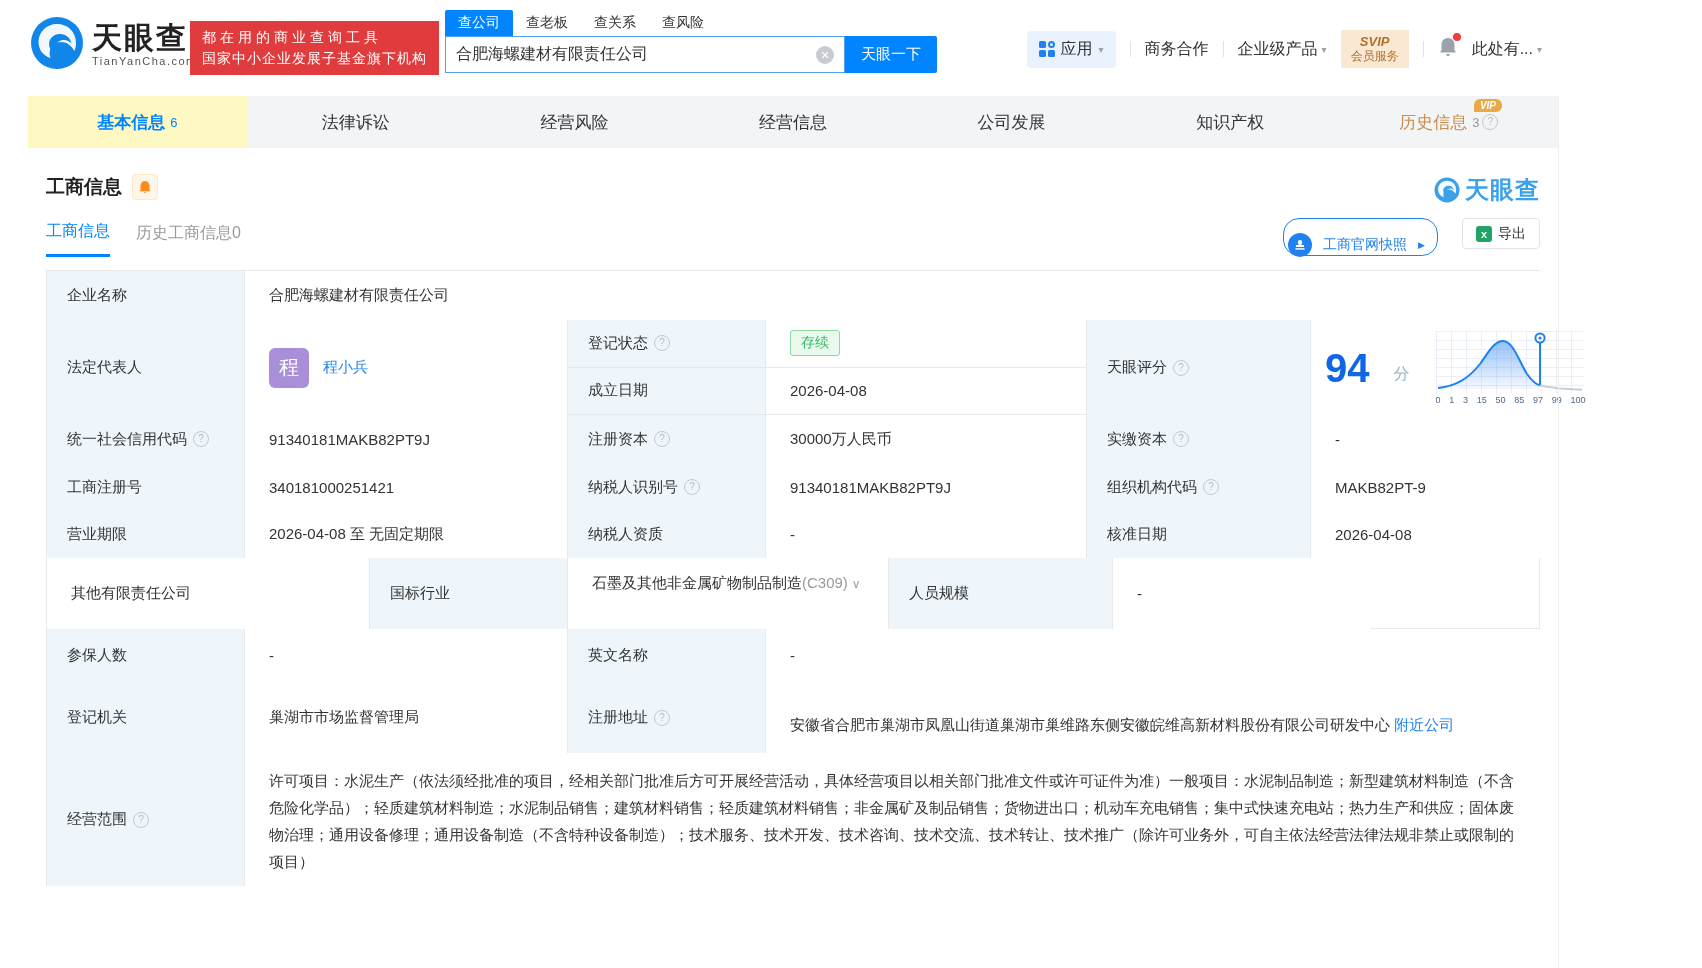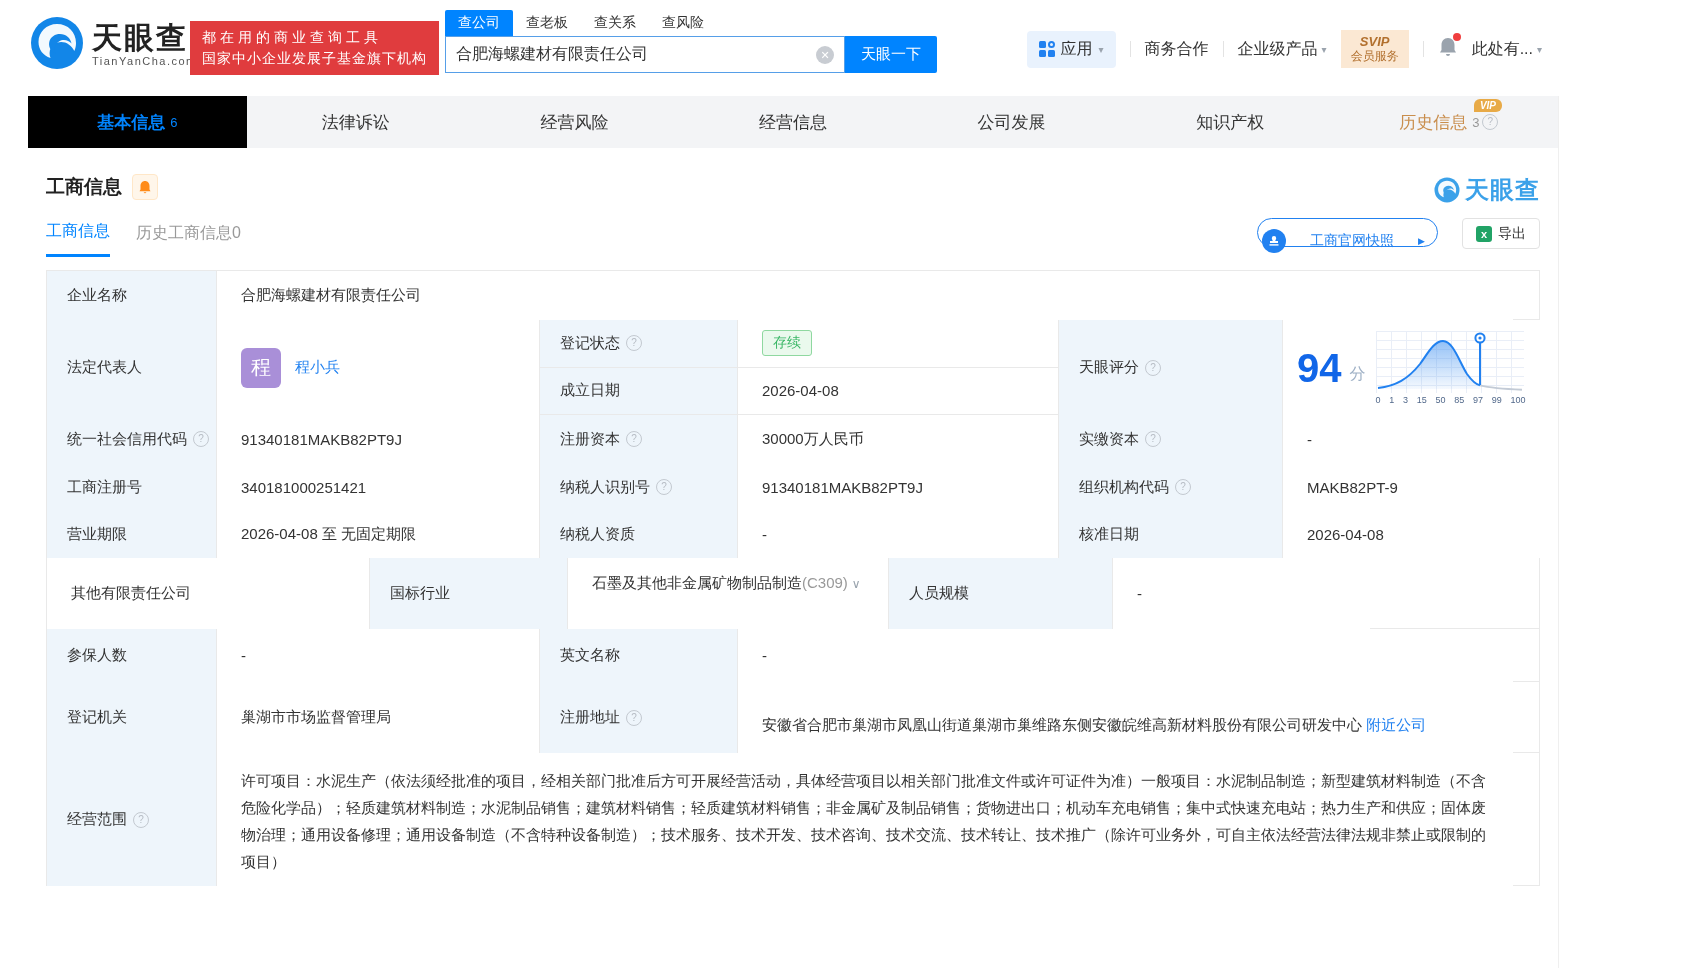--- a/index.html
+++ b/index.html
@@ -33,69 +33,69 @@
   .hnav-item { cursor:pointer; display:flex; align-items:center; gap:4px; }
   .svip-badge { background:#fbe8d3; border-radius:0; padding:4px 10px; text-align:center; cursor:pointer; line-height:15px; }
   .svip-badge .s1 { color:#b2702e; font-weight:bold; font-style:italic; font-size:13px; }
   .svip-badge .s2 { color:#b2702e; font-size:12px; }
   .bell-wrap { position:relative; cursor:pointer; }
   .red-dot { position:absolute; top:-3px; right:-3px; width:8px; height:8px; background:#f03e3e; border-radius:50%; }
 
   
   .nav-tabs { margin:8px 0 0 28px; width:1530px; height:52px; background:#f3f4f6; display:flex; }
   .nav-tab { flex:1; display:flex; align-items:center; justify-content:center; font-size:17px; color:#333; cursor:pointer; gap:3px; position:relative; }
-  .nav-tab.active { background:#000000; color:#0084ff; font-weight:bold;align-items:center; }
+  .nav-tab.active { background:#fef9c3; color:#0084ff; font-weight:bold;align-items:center; }
   .nav-tab .cnt { font-size:13px; margin-left:2px; }
   .nav-tab.active .cnt { color:#0084ff; font-weight:normal; }
   .nav-tab.vip-tab { color:#c98e4d; }
   .nav-tab.vip-tab .cnt { color:#999; }
   .vip-badge { position:absolute; top:3px; right:56px; background:#e8aa47; color:#fff; font-size:10px; font-weight:bold; font-style:italic; padding:1px 6px; border-radius:6px 6px 6px 0; }
   .help-circle { width:16px; height:16px; border:1px solid #c3c9d0; color:#b6bcc4; border-radius:50%; font-size:10px; line-height:14px; text-align:center; display:inline-block; cursor:pointer; }
 
   
   .content { position:relative; padding-left:46px; }
   .sec-title-row { margin-top:26px; display:flex; align-items:center; gap:10px; }
   .sec-title { font-size:19px; font-weight:bold; color:#222; }
   .bell-box { width:26px; height:26px; background:#fff6ea; border:1px solid #ffe7c8; border-radius:4px; display:flex; align-items:center; justify-content:center; cursor:pointer; }
   .watermark { position:absolute; right:162px; top:0; display:flex; align-items:center; gap:5px; opacity:.92; }
   .watermark .wm-text { font-size:24px; font-weight:bold; color:#2b9ae8; letter-spacing:1px; }
 
   .subtab-row { margin-top:22px; display:flex; align-items:center; gap:26px; position:relative; height:34px; }
   .subtab { font-size:16px; color:#999; cursor:pointer; padding-bottom:12px; }
   .subtab.active { color:#0084ff; border-bottom:3px solid #0084ff; }
   .right-btns { position:absolute; right:162px; top:-4px; display:flex; gap:24px; }
-  .snap-btn { display:flex; align-items:center; gap:24px; border:1px solid #2181f0; border-radius:16px; height:29px; padding:16px 12px 0 4px; color:#2181f0; font-size:14px; cursor:pointer; background:#fff; }
+  .snap-btn { display:flex; align-items:center; gap:11px; border:1px solid #2181f0; border-radius:16px; height:38px; padding:16px 12px 0 4px; color:#2181f0; font-size:14px; cursor:pointer; background:#fff; }
   .stamp-circle { width:24px; height:24px; background:#2181f0; border-radius:50%; display:flex; align-items:center; justify-content:center; }
   .snap-arrow { font-size:9px; }
   .export-btn { display:flex; align-items:center; gap:6px; border:1px solid #e2e2e2; border-radius:4px; height:31px; padding:0 13px; font-size:14px; color:#333; cursor:pointer; background:#fff; }
   .xls-icon { width:16px; height:16px; background:#21a366; border-radius:3px; color:#fff; font-size:11px; font-weight:bold; text-align:center; line-height:16px; }
 
   
   .biz-table { margin-top:14px; width:1494px; border:1px solid #e9e9e9; border-bottom:none; font-size:15px; }
   .tr { display:flex; border-bottom:1px solid #e9e9e9; }
   .th { background:#eef5fb; display:flex; align-items:center; gap:6px; padding:0 0 0 20px; color:#333; flex:0 0 auto; border-right:1px solid #e9e9e9; }
   .td { display:flex; align-items:center; padding:0 0 0 24px; flex:0 0 auto; border-right:1px solid #e9e9e9; background:#fff; }
   .td.last, .th.last { border-right:none; }
-  .w1{width:170px;} .w2{width:323px;} .w3{width:198px;} .w4{width:321px;} .w5{width:224px;} .w6{width:257px;}
+  .w1{width:198px;} .w2{width:323px;} .w3{width:198px;} .w4{width:321px;} .w5{width:224px;} .w6{width:257px;}
   .span-rest{width:1296px;} .span-right{width:775px;}
   .h49{height:49px;} .h95{height:95px;} .h48{height:48px;} .h47{height:47px;} .h71{height:71px;} .h53{height:53px;} .h133{height:133px;}
 
   .midcol { width:519px; display:flex; flex-direction:column; flex:0 0 auto; }
   .subrow { display:flex; flex:1; }
   .subrow + .subrow { border-top:1px solid #e9e9e9; }
   .subrow .th { width:198px; }
   .subrow .td { width:321px; }
 
   .avatar { width:40px; height:40px; border-radius:6px; background:#a98fd8; color:#fff; font-size:20px; display:flex; align-items:center; justify-content:center; cursor:pointer; }
   .link { color:#2181f0; cursor:pointer; }
   .status-badge { border:1px solid #8fd8a0; background:#eaf9ed; color:#3cb767; font-size:14px; padding:3px 10px; border-radius:3px; }
   .gray { color:#999; }
   .sel-caret { color:#99a3ad; font-size:12px; margin-left:4px; cursor:pointer; }
 
-  .score-cell { justify-content:flex-start; gap:8px; padding-left:14px;text-align:right; }
+  .score-cell { justify-content:flex-start; gap:24px; padding-left:14px;text-align:right; }
   .score-num { font-size:40px; font-weight:bold; color:#1166e8; line-height:40px; }
   .score-unit { font-size:16px; color:#9fb1c6; margin-top:14px; }
   .score-chart { width:150px; position:relative; margin-left:2px; }
   .chart-grid { width:148px; height:62px;
     background-image:repeating-linear-gradient(to right,#e9eef7 0,#e9eef7 1px,transparent 1px,transparent 15px),
                      repeating-linear-gradient(to bottom,#e9eef7 0,#e9eef7 1px,transparent 1px,transparent 9px);
     position:relative; }
   .chart-grid svg { position:absolute; left:0; top:0; }
   .axis-labels { width:150px; display:flex; justify-content:space-between; font-size:9px; color:#51688a; margin-top:2px; }
 

